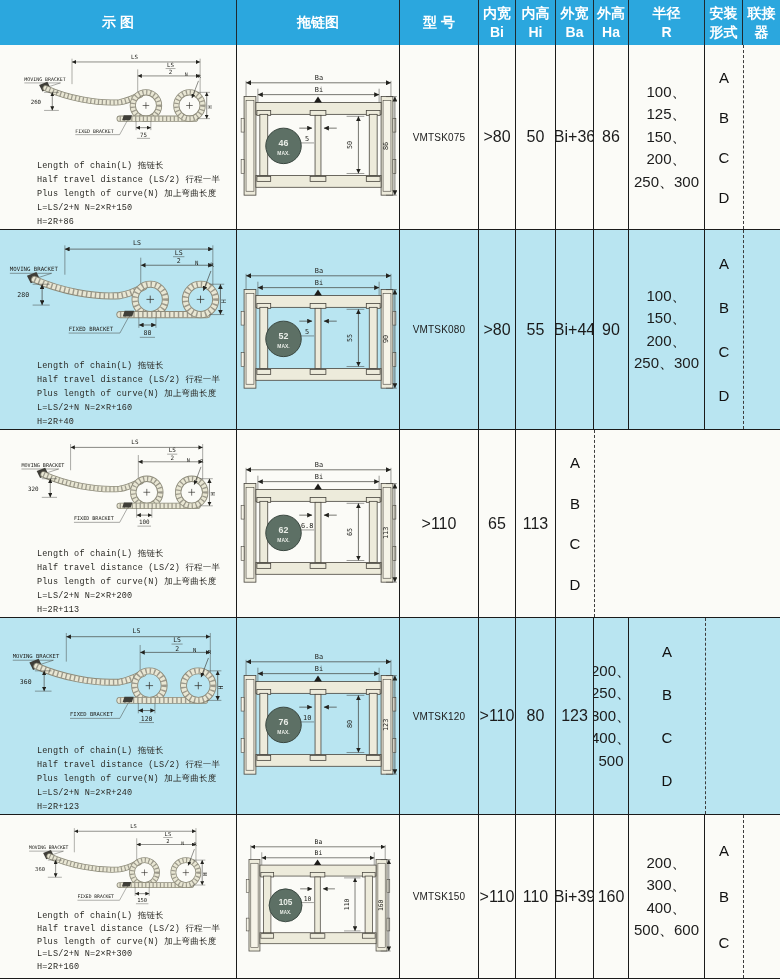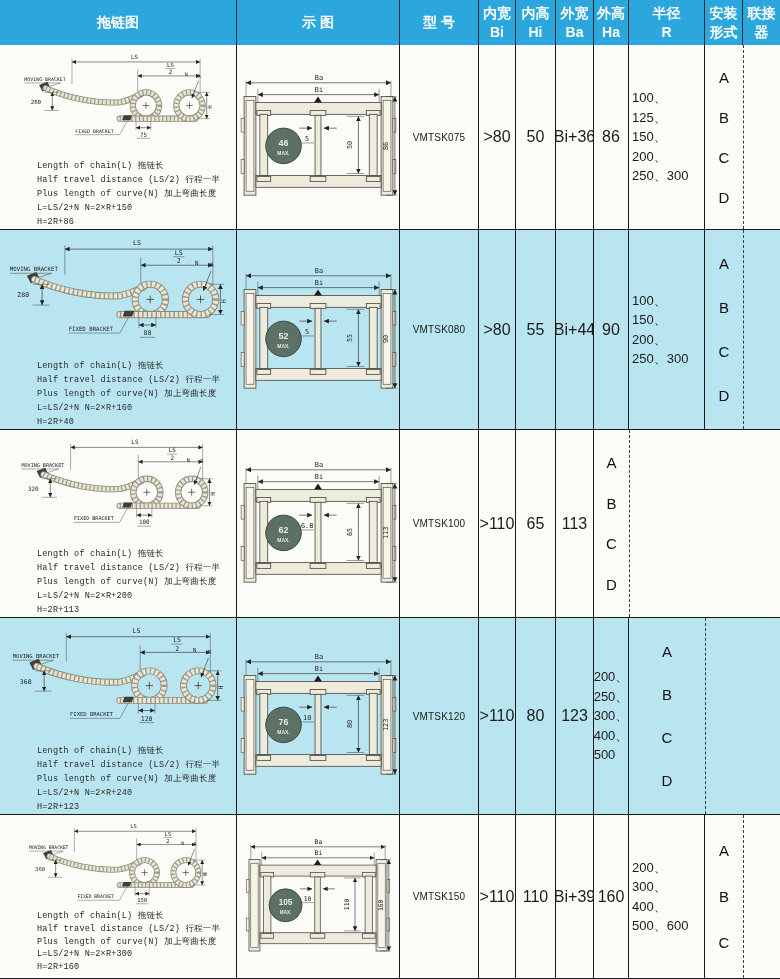--- a/index.html
+++ b/index.html
@@ -14,21 +14,21 @@
   .hcell{display:flex;flex-direction:column;align-items:center;justify-content:center;
          color:#fff;font-weight:bold;font-size:14px;line-height:1.3;border-right:1px solid #1e2a30}
   .hcell:last-child{border-right:none}
   .row{background:var(--row-bg);border-bottom:1px solid #1b1b1b;overflow:hidden}
   .row.alt{background:var(--row-alt-bg)}
   .cell{border-right:1px solid #1b1b1b;display:flex;align-items:center;justify-content:center;overflow:hidden}
   .c-chain{flex-direction:column;align-items:flex-start;justify-content:flex-start;padding:3px 8px 0 3px}
   .c-section{padding-top:2px}
   .c-model{font-size:10px;letter-spacing:0.2px}
   .c-num{font-size:16px}
-  .c-radius{font-size:13px;line-height:1.5;text-align:left;padding:16px 3px}
+  .c-radius{font-size:15px;line-height:1.5;text-align:center;padding:16px 3px}
   .c-forms{flex-direction:column;justify-content:space-around;padding:12px 0;border-right:none}
   .c-conn{border-left:1px dashed #3c3c3c;border-right:none}
   .form-letter{font-size:15px;color:#111}
   .chain-svg{width:230px;height:116px}
   .compact .chain-svg{width:230px;height:92px}
   .sec-svg{width:161px;height:138px}
   .compact .sec-svg{width:150px;height:128px}
   .formulas{margin:14px 0 0 34px;font:8.5px/1.65 "Liberation Mono","DejaVu Sans Mono",monospace;
             color:#2b2a25;letter-spacing:0.2px;white-space:nowrap}
   .compact .formulas{margin-top:0;line-height:1.5}
@@ -55,24 +55,24 @@
     <marker id="arr" markerUnits="userSpaceOnUse" markerWidth="5" markerHeight="5" refX="5" refY="2.5" orient="auto-start-reverse">
       <path d="M0,0L5,2.5L0,5z" fill="#22221e"></path>
     </marker>
   </defs>
 </svg>
 
 <div class="page">
 
   <div class="hrow">
     <div class="hcell">
+        <span>示 图</span>
+      </div>
+    <div class="hcell">
         <span>拖链图</span>
-      </div>
-    <div class="hcell">
-        <span>示 图</span>
       </div>
     <div class="hcell">
         <span>型 号</span>
       </div>
     <div class="hcell">
         <span>内宽</span>
         <span>Bi</span>
       </div>
     <div class="hcell">
         <span>内高</span>
@@ -573,23 +573,20 @@
           </g>
           <g>
             <line class="ext" x1="150" y1="28" x2="161" y2="28"></line>
             <line class="ext" x1="150" y1="128" x2="161" y2="128"></line>
             <line class="dim" x1="159" y1="28" x2="159" y2="128" marker-start="url(#arr)" marker-end="url(#arr)"></line>
             <text class="dlab mid" x="152.5" y="78" transform="rotate(-90 152.5 78)">113</text>
           </g>
         </svg>
       </div>
 
-      <div class="cell c-model">
-        <span>VMTSK100</span>
-      </div>
       <div class="cell c-num">
         <span>&gt;110</span>
       </div>
       <div class="cell c-num">
         <span>65</span>
       </div>
       <div class="cell c-num">
         <span>113</span>
       </div>
       <div class="cell c-forms">

